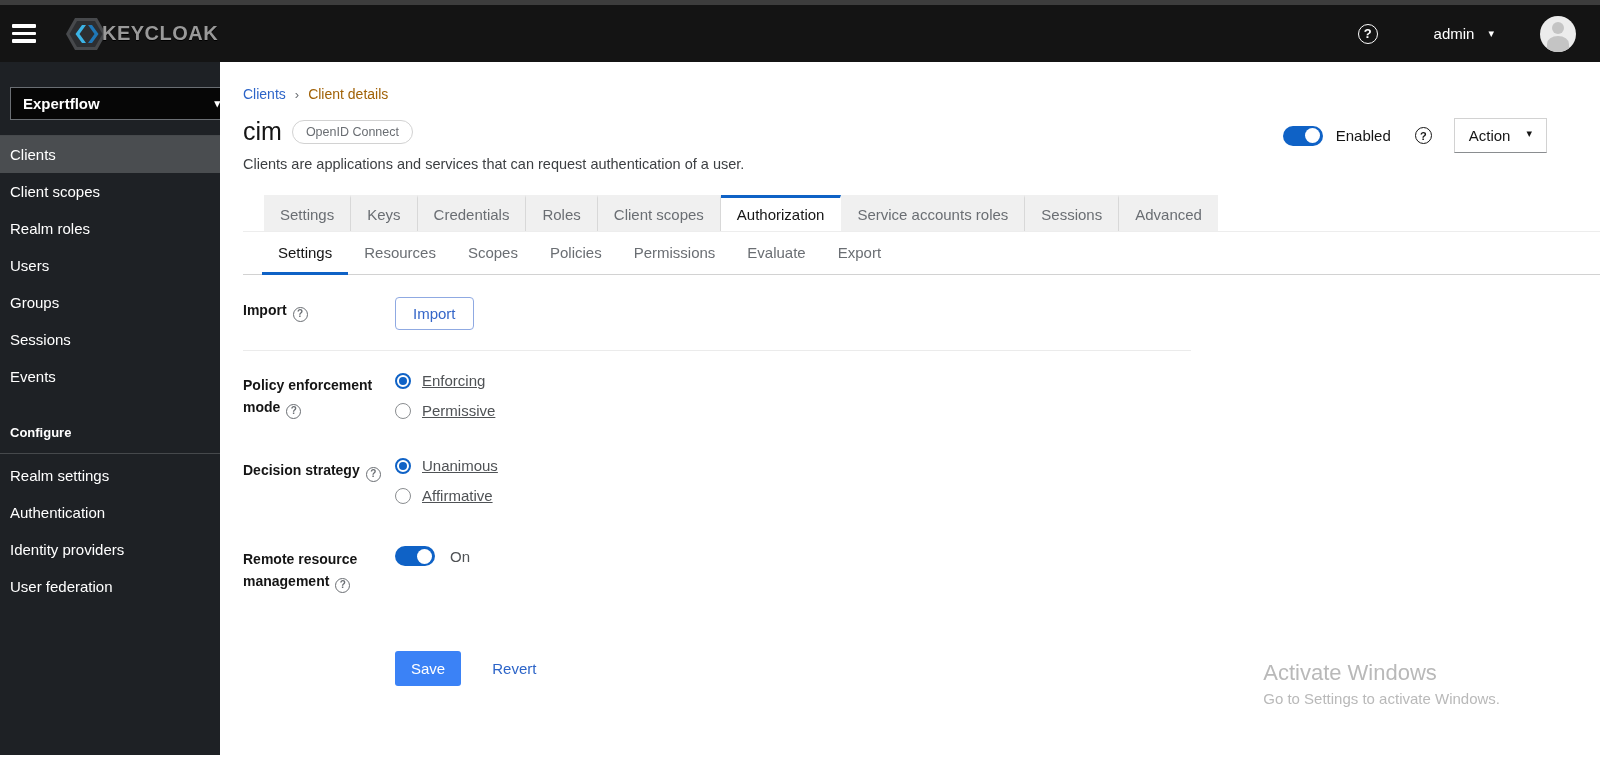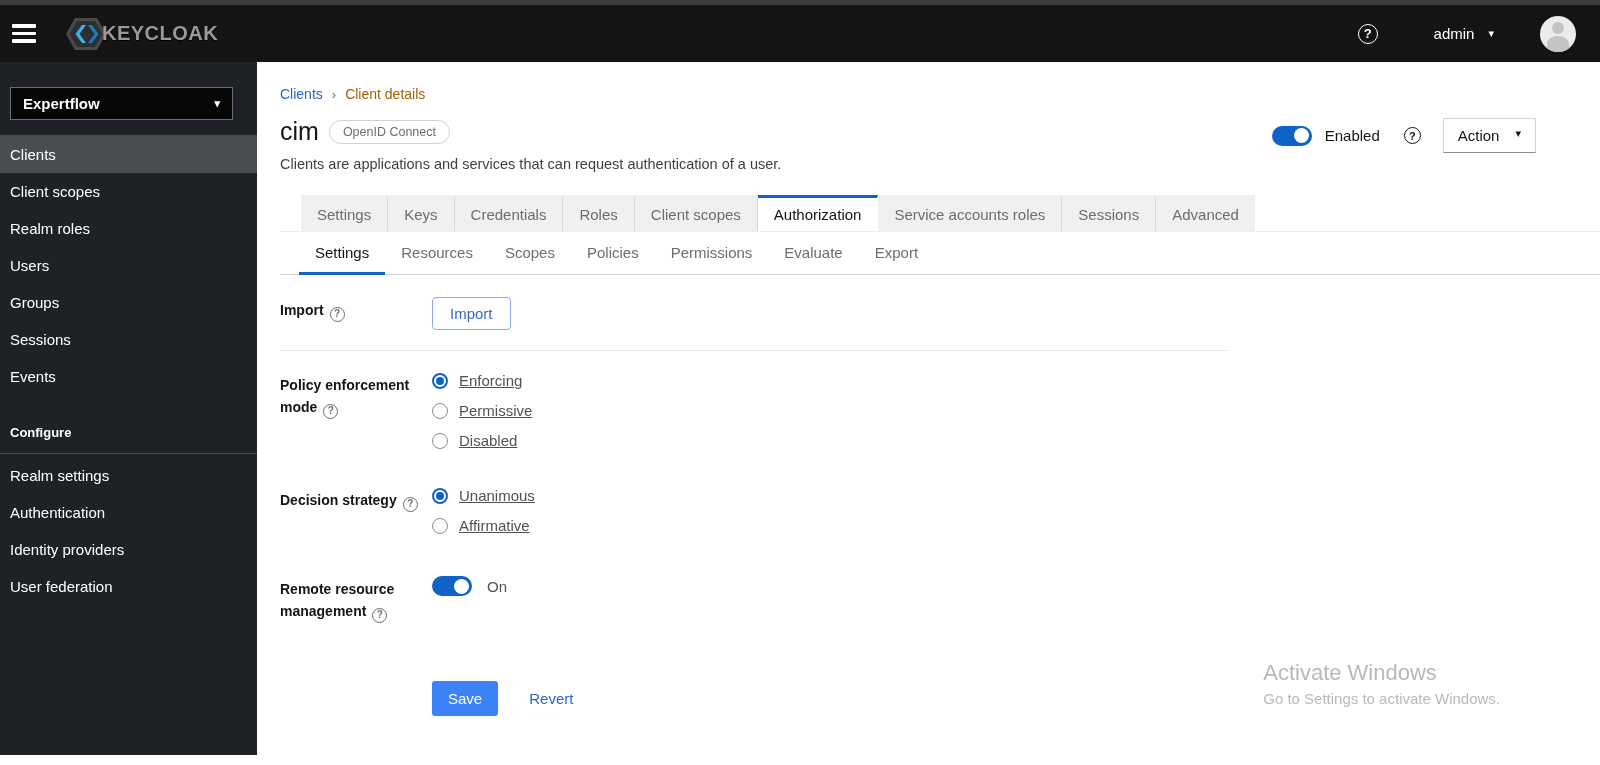--- a/index.html
+++ b/index.html
@@ -27,21 +27,21 @@
     overflow:hidden; cursor:pointer; }
   .avatar::before { content:""; position:absolute; top:6px; left:12px; width:12px; height:12px;
     border-radius:50%; background:#c4c4c4; }
   .avatar::after { content:""; position:absolute; top:20px; left:7px; width:22px; height:16px;
     border-radius:50% 50% 0 0; background:#c4c4c4; }
 
   
   .shell { display:flex; height:693px; }
 
   
-  .sidebar { width:257px; background:#1e2125; flex-shrink:0; padding-top:25px; }
+  .sidebar { width:220px; background:#1e2125; flex-shrink:0; padding-top:25px; }
   .realm-select { margin:0 0 0 10px; width:223px; height:33px; background:#060606; border:1px solid #6a6e73;
     color:#fff; font-size:15px; font-weight:bold; display:flex; align-items:center; justify-content:space-between;
     padding:0 12px; cursor:pointer; }
   .realm-caret { font-size:11px; color:#fff; }
   .side-divider { border:none; border-top:1px solid rgba(255,255,255,.18); margin-top:15px; }
   .nav-title { color:#fff; font-size:13px; font-weight:bold; padding:15px 0 7px 10px; }
   .nav-title.cfg { padding-top:30px; }
   .nav-item { height:37px; display:flex; align-items:center; padding-left:10px; color:#fff; font-size:15px;
     cursor:pointer; }
   .nav-item.active { background:#4a4d50; }
@@ -52,21 +52,21 @@
   .crumb-link { color:#2c64c8; cursor:pointer; }
   .crumb-sep { color:#6a6e73; font-size:13px; }
   .crumb-current { color:#a16207; }
 
   .title-row { margin-top:15px; display:flex; align-items:center; }
   .page-title { font-size:25px; color:#151515; font-weight:500; }
   .proto-badge { margin-left:10px; border:1px solid #d2d2d2; border-radius:13px; padding:4px 13px;
     font-size:12.5px; color:#6a6e73; background:#fff; }
   .page-desc { margin-top:10px; font-size:14.5px; color:#3c3f42; }
 
-  .header-controls { position:absolute; top:56px; right:64px; display:flex; align-items:center; }
+  .header-controls { position:absolute; top:56px; right:53px; display:flex; align-items:center; }
   .toggle { width:40px; height:20px; border-radius:10px; background:#0f62c6; position:relative; cursor:pointer; flex-shrink:0; }
   .toggle::after { content:""; position:absolute; top:2.5px; right:3px; width:15px; height:15px; border-radius:50%; background:#fff; }
   .enabled-label { font-size:15px; color:#151515; margin-left:13px; }
   .help-dark { width:17px; height:17px; border:1.5px solid #151515; border-radius:50%; color:#151515;
     font-size:11px; font-weight:bold; display:flex; align-items:center; justify-content:center;
     margin-left:24px; cursor:pointer; }
   .action-btn { margin-left:22px; background:#fff; border:1px solid #d2d2d2; border-bottom-color:#8a8d90;
     padding:8px 14px; font-size:15px; color:#151515; display:flex; gap:16px; cursor:pointer; }
   .action-caret { font-size:11px; color:#151515; }
 
@@ -241,24 +241,20 @@
         </div>
         <div class="fcontrol">
           <div class="radio-opt">
             <span class="radio checked"></span>
             <span class="opt-label">Enforcing</span>
           </div>
           <div class="radio-opt">
             <span class="radio"></span>
             <span class="opt-label">Permissive</span>
           </div>
-          <div class="radio-opt">
-            <span class="radio"></span>
-            <span class="opt-label">Disabled</span>
-          </div>
         </div>
       </div>
 
       <div class="form-row row-decision">
         <div class="flabel">
           <span>Decision strategy</span><span class="help-gray">?</span>
         </div>
         <div class="fcontrol">
           <div class="radio-opt">
             <span class="radio checked"></span>

